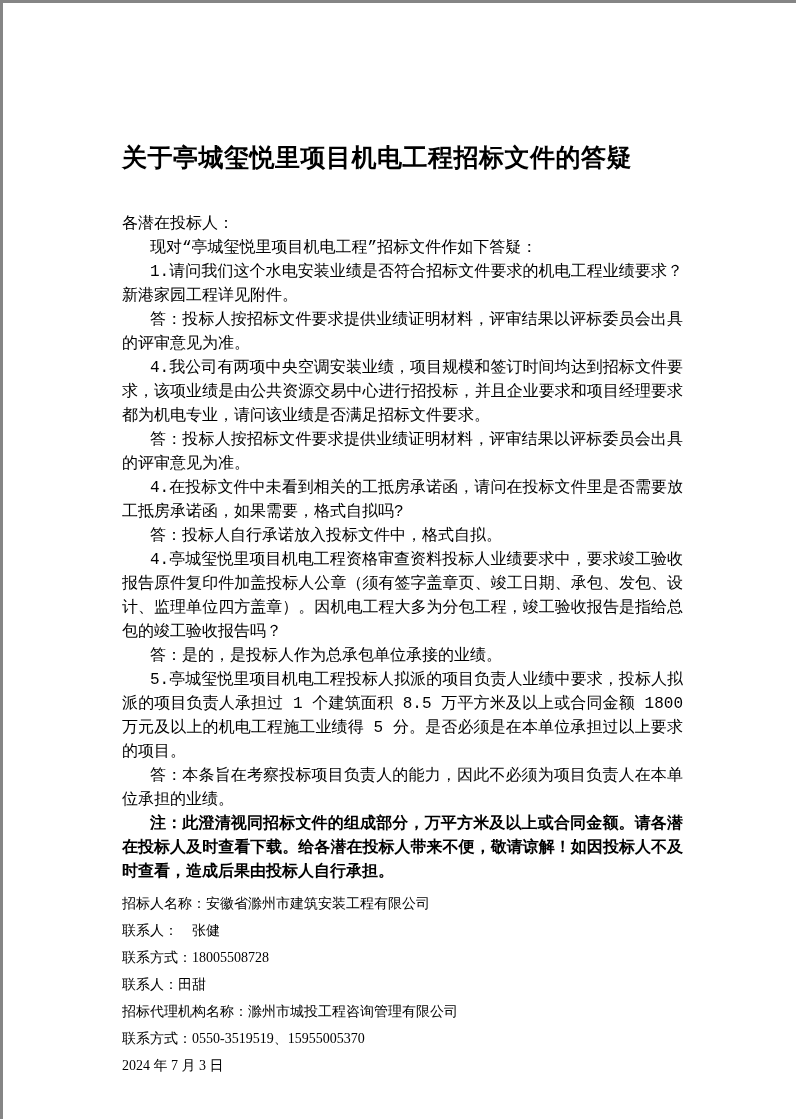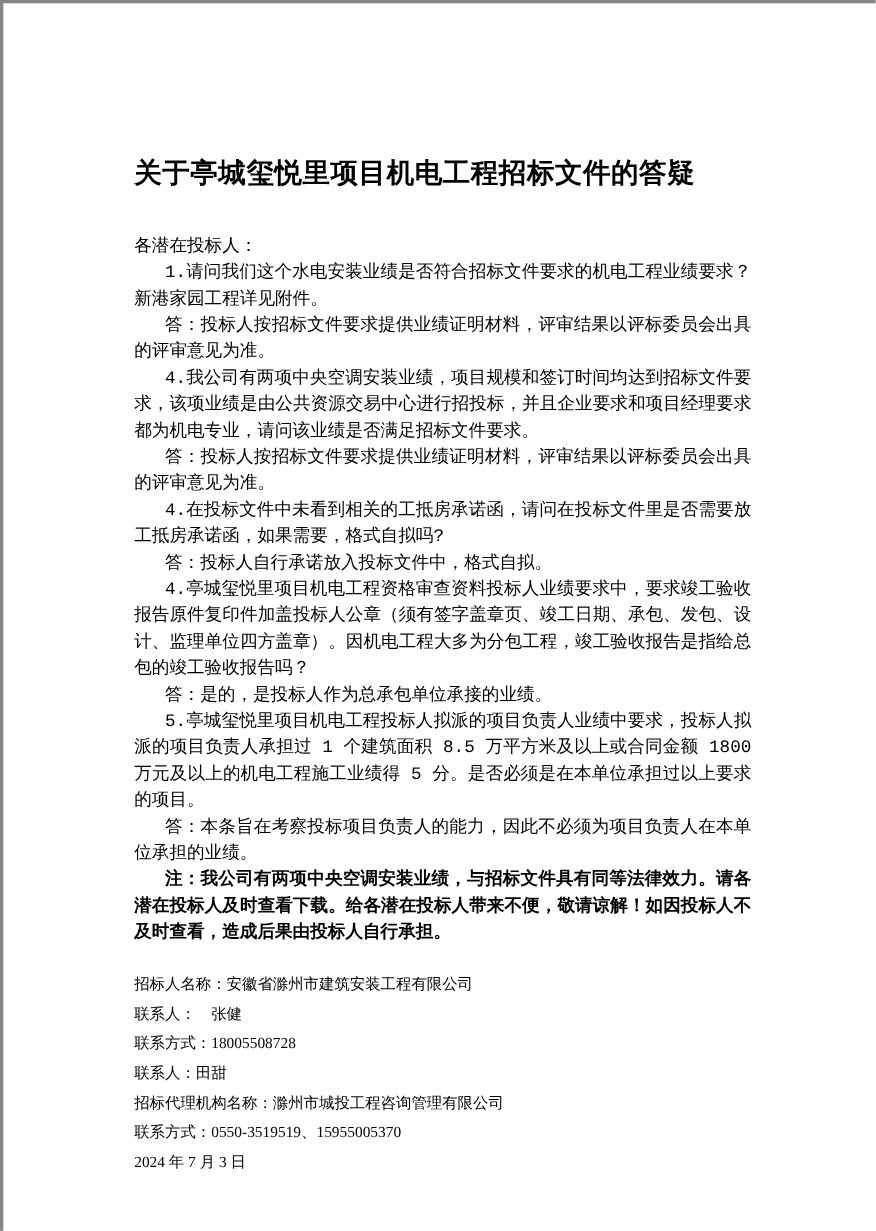--- a/index.html
+++ b/index.html
@@ -51,21 +51,21 @@
     word-break: break-all;
     font-family: Liberation Mono, monospace;
   }
   p.indent {
     text-indent: 28px;
   }
   p.note {
     font-weight: 700;
   }
   .contact-block {
-    margin-top: 22px;
+    margin-top: 6px;
   }
   .contact-block p {
     margin: 0;
     font-size: 14px;
     line-height: 27px;
     text-align: left;
     word-break: break-all;
     white-space: pre-wrap;
   }
 </style>
@@ -73,37 +73,38 @@
 <body>
 
 <div class="edge-top"></div>
 <div class="edge-left"></div>
 
 <div class="content">
 
   <h1 class="doc-title">关于亭城玺悦里项目机电工程招标文件的答疑</h1>
 
   <p class="body-line">各潜在投标人：</p>
+  <p class="body-line indent">现对“亭城玺悦里项目机电工程”招标文件作如下答疑：</p>
 
   <p class="body-line indent">1.请问我们这个水电安装业绩是否符合招标文件要求的机电工程业绩要求？新港家园工程详见附件。</p>
   <p class="body-line indent">答：投标人按招标文件要求提供业绩证明材料，评审结果以评标委员会出具的评审意见为准。</p>
 
   <p class="body-line indent">4.我公司有两项中央空调安装业绩，项目规模和签订时间均达到招标文件要求，该项业绩是由公共资源交易中心进行招投标，并且企业要求和项目经理要求都为机电专业，请问该业绩是否满足招标文件要求。</p>
   <p class="body-line indent">答：投标人按招标文件要求提供业绩证明材料，评审结果以评标委员会出具的评审意见为准。</p>
 
   <p class="body-line indent">4.在投标文件中未看到相关的工抵房承诺函，请问在投标文件里是否需要放工抵房承诺函，如果需要，格式自拟吗?</p>
   <p class="body-line indent">答：投标人自行承诺放入投标文件中，格式自拟。</p>
 
   <p class="body-line indent">4.亭城玺悦里项目机电工程资格审查资料投标人业绩要求中，要求竣工验收报告原件复印件加盖投标人公章（须有签字盖章页、竣工日期、承包、发包、设计、监理单位四方盖章）。因机电工程大多为分包工程，竣工验收报告是指给总包的竣工验收报告吗？</p>
   <p class="body-line indent">答：是的，是投标人作为总承包单位承接的业绩。</p>
 
   <p class="body-line indent">5.亭城玺悦里项目机电工程投标人拟派的项目负责人业绩中要求，投标人拟派的项目负责人承担过 1 个建筑面积 8.5 万平方米及以上或合同金额 1800 万元及以上的机电工程施工业绩得 5 分。是否必须是在本单位承担过以上要求的项目。</p>
   <p class="body-line indent">答：本条旨在考察投标项目负责人的能力，因此不必须为项目负责人在本单位承担的业绩。</p>
 
-  <p class="body-line indent note">注：我公司有两项中央空调安装业绩，与招标文件具有同等法律效力。请各潜在投标人及时查看下载。给各潜在投标人带来不便，敬请谅解！如因投标人不及时查看，造成后果由投标人自行承担。</p>
+  <p class="body-line indent note">注：此澄清视同招标文件的组成部分，万平方米及以上或合同金额。请各潜在投标人及时查看下载。给各潜在投标人带来不便，敬请谅解！如因投标人不及时查看，造成后果由投标人自行承担。</p>
 
   <div class="contact-block">
     <p>招标人名称：安徽省滁州市建筑安装工程有限公司</p>
     <p>联系人：　张健</p>
     <p>联系方式：18005508728</p>
     <p>联系人：田甜</p>
     <p>招标代理机构名称：滁州市城投工程咨询管理有限公司</p>
     <p>联系方式：0550-3519519、15955005370</p>
     <p>2024 年 7 月 3 日</p>
   </div>

